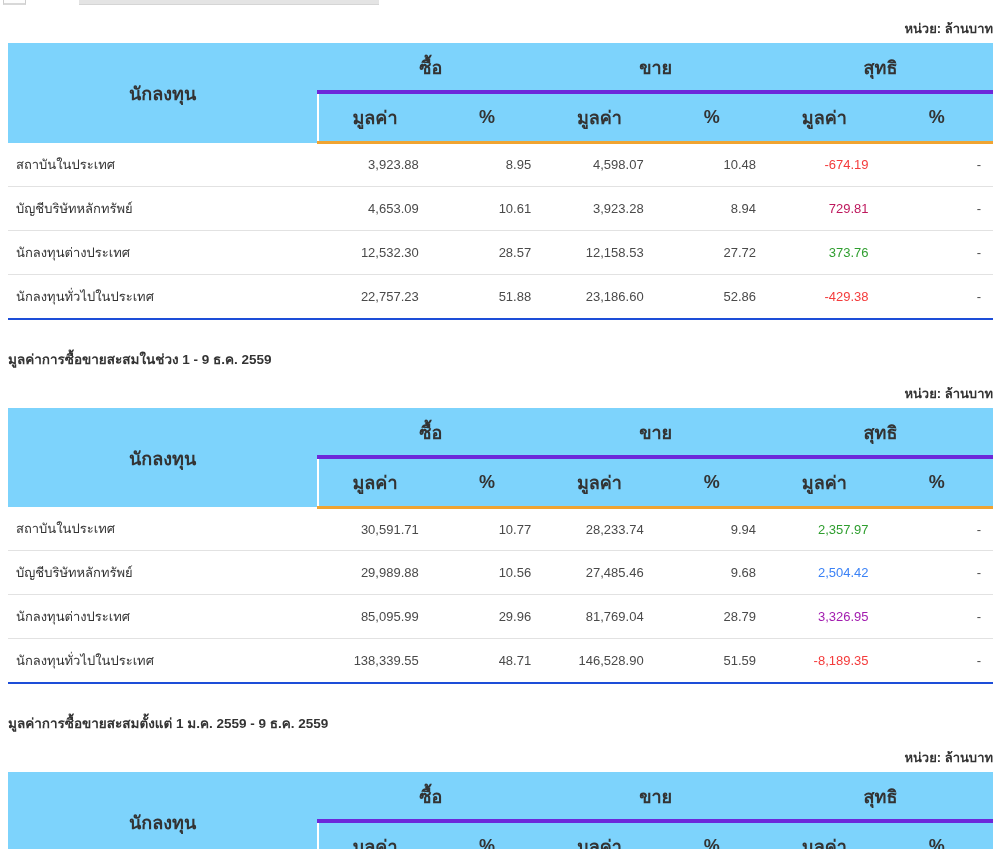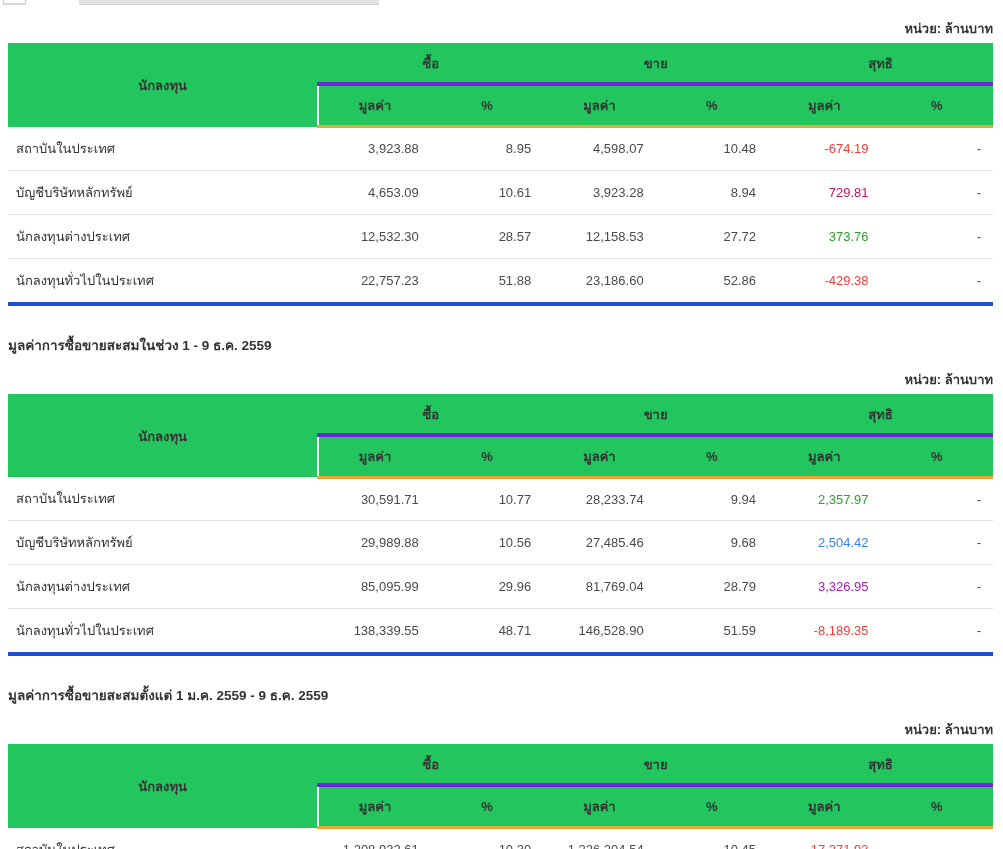--- a/index.html
+++ b/index.html
@@ -49,23 +49,23 @@
     font-size: 13px;
     color: #333333;
     margin: 13px 0 4px 0;
   }
   table.summary {
     width: 100%;
     border-collapse: collapse;
     table-layout: fixed;
   }
   table.summary thead th {
-    background: #22c55e;
+    background: #7dd3fc;
     font-weight: bold;
-    font-size: 13px;
+    font-size: 18px;
     color: #333333;
     text-align: center;
   }
   th.col-investor {
     width: 31.5%;
     vertical-align: middle;
   }
   tr.grp th { padding: 10px 6px 8px 6px; height: 33px; }
   tr.sub th {
     padding: 9px 6px;
@@ -81,21 +81,21 @@
   th.col-val-net  { width: 14.5%; }
   th.col-pct-net  { width: 5.5%; }
   table.summary tbody td {
     padding: 11px 12px 11px 8px;
     border-bottom: 1px solid #e2e2e2;
     text-align: right;
     color: #4a4a4a;
     font-size: 13px;
     white-space: nowrap;
   }
-  table.summary tbody tr:last-child td { border-bottom: 4px solid #1d4ed8; }
+  table.summary tbody tr:last-child td { border-bottom: 2px solid #1d4ed8; }
   table.summary tbody td.investor {
     text-align: left;
     color: #333333;
   }
 </style>
 </head>
 <body>
 
 <div class="tabstrip">
   <div class="tab-frag-white"></div>

